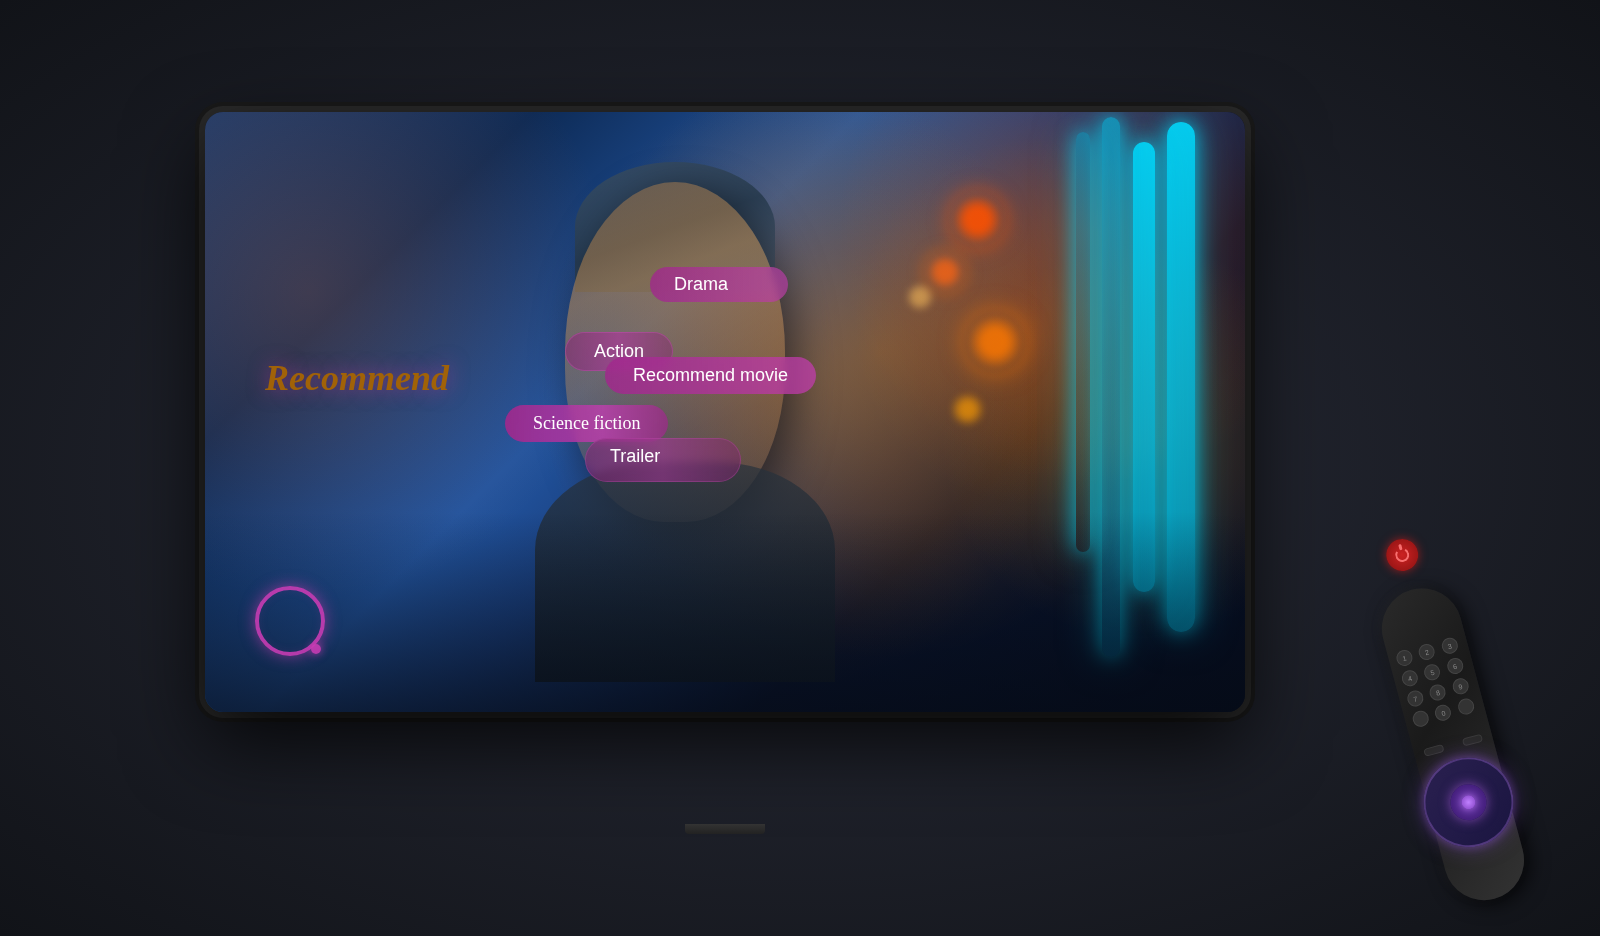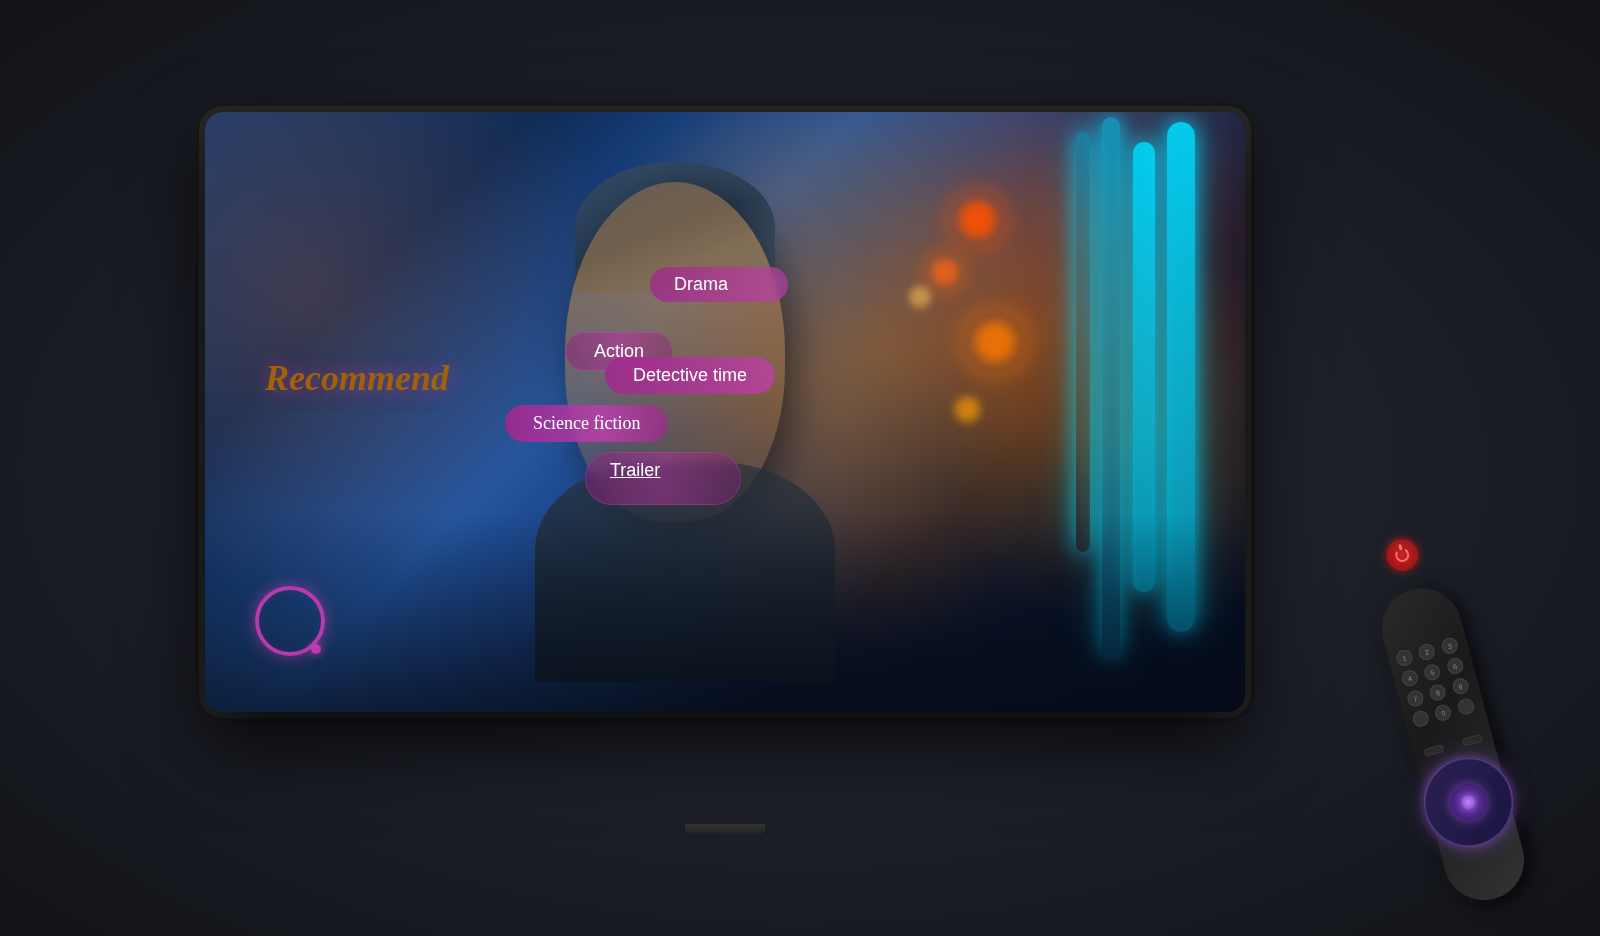--- a/index.html
+++ b/index.html
@@ -259,26 +259,25 @@
     }
 
     .bubble-scifi {
       top: 138px;
       left: 0px;
       background: linear-gradient(90deg, rgba(160,40,140,0.9) 0%, rgba(200,60,180,0.75) 60%, rgba(160,40,140,0.7) 100%);
       font-family: Liberation Serif, serif;
     }
 
     .bubble-trailer {
-      top: 185px;
+      top: 171px;
       left: 80px;
       background: linear-gradient(90deg, rgba(140,30,120,0.5) 0%, rgba(180,50,160,0.5) 50%, rgba(140,30,120,0.4) 100%);
       border: 1px solid rgba(200,80,180,0.3);
-      padding: 7px 80px 23px 24px;
-      text-decoration: underline;
+      padding: 7px 80px 14px 24px;
     }
 
     
     .voice-circle {
       position: absolute;
       bottom: 56px;
       left: 50px;
       width: 70px;
       height: 70px;
     }
@@ -507,21 +506,21 @@
 
           <div class="bubble bubble-drama">
             <span>Drama</span>
           </div>
 
           <div class="bubble bubble-action">
             <span>Action</span>
           </div>
 
           <div class="bubble bubble-detective">
-            <span>Detective time</span>
+            <span>Recommend movie</span>
           </div>
 
           <div class="bubble bubble-scifi">
             <span>Science fiction</span>
           </div>
 
           <div class="bubble bubble-trailer">
             <span>Trailer</span>
           </div>
 

